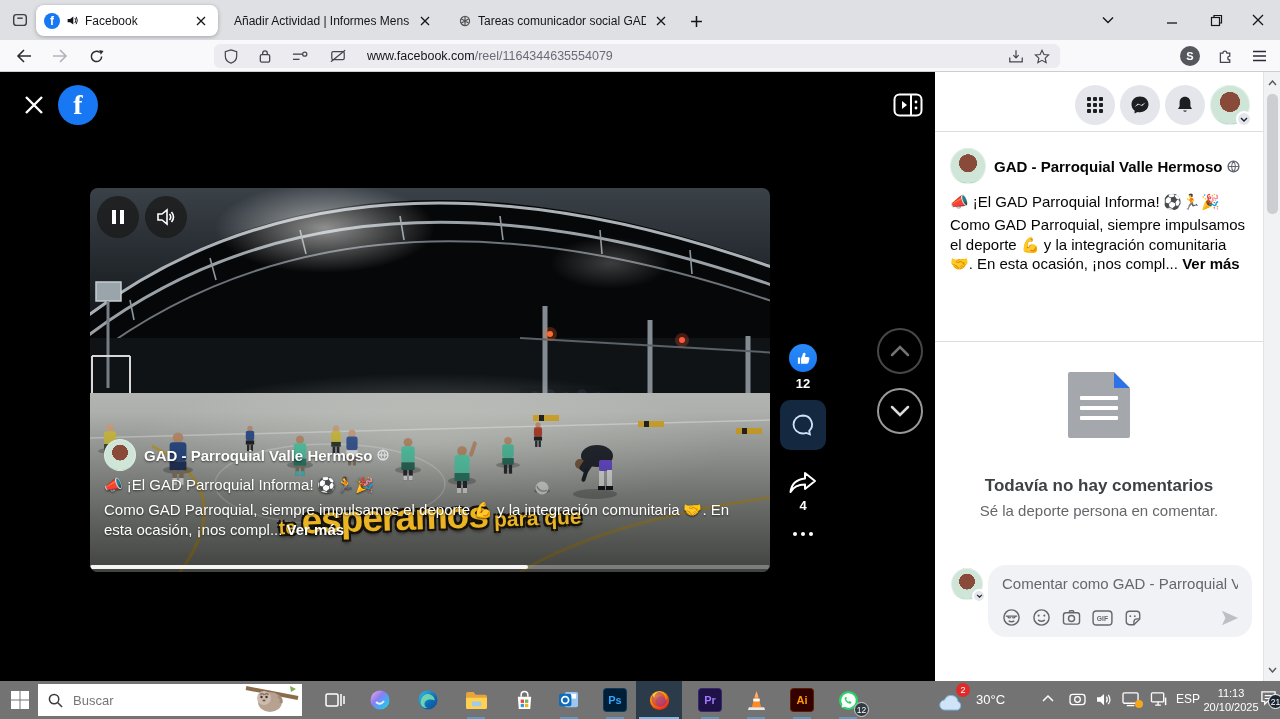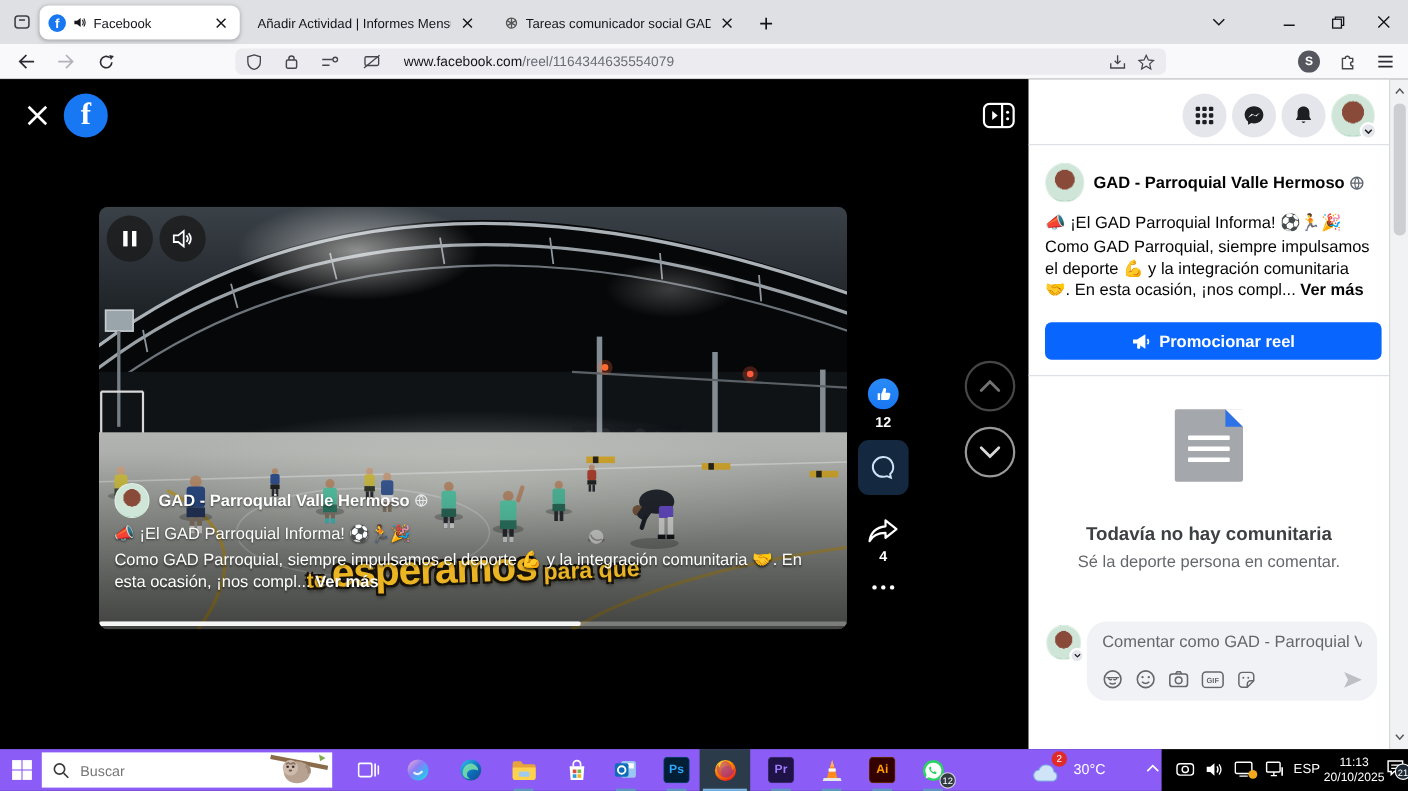--- a/index.html
+++ b/index.html
@@ -98,21 +98,21 @@
   .composer{position:absolute;left:0;top:490px;width:328px;height:80px;}
   .comp-box{position:absolute;left:53px;top:3px;width:264px;height:72px;background:#f0f2f5;border-radius:18px;padding:10px 14px;}
   .comp-ph{font-size:15px;color:#65676b;white-space:nowrap;overflow:hidden;}
   .comp-icons{position:absolute;left:14px;bottom:10px;display:flex;gap:11px;align-items:center;}
   .comp-send{position:absolute;right:12px;bottom:10px;}
   .sb-scroll{position:absolute;top:72px;left:1263px;width:17px;height:609px;background:#f1f2f4;border-left:1px solid #e2e3e6;}
   .sb-thumb{position:absolute;left:3px;top:22px;width:11px;height:120px;border-radius:5px;background:#cdced2;}
   .sb-arrow{position:absolute;left:0;width:17px;height:18px;display:flex;align-items:center;justify-content:center;}
 
   
-  .taskbar{position:absolute;left:0;top:681px;width:1056px;height:38px;background:#8b5cf6;}
+  .taskbar{position:absolute;left:0;top:681px;width:1280px;height:38px;background:#737373;}
   .tb-start{position:absolute;left:10px;top:9px;width:20px;height:20px;}
   .tb-search{position:absolute;left:38px;top:3px;width:264px;height:32px;background:#fff;display:flex;align-items:center;padding:0 10px;gap:8px;}
   .tb-search input{border:none;outline:none;font-size:13px;color:#3a3a3a;width:150px;background:transparent;font-family:inherit;}
   .sloth{position:absolute;right:0px;top:0px;width:62px;height:32px;overflow:hidden;}
   .tb-slot{position:absolute;top:0;width:46px;height:38px;display:flex;align-items:center;justify-content:center;}
   .tb-slot.open::after{content:"";position:absolute;bottom:0;left:14px;width:18px;height:2px;background:#5f98c0;}
   .tb-slot.activeapp{background:#2b3b49;}
   .tb-slot.activeapp::after{content:"";position:absolute;bottom:0;left:3px;width:40px;height:2px;background:#7cb8e8;}
   .appsq{width:24px;height:24px;border-radius:4px;display:flex;align-items:center;justify-content:center;font-weight:bold;font-size:11px;}
   .badge{position:absolute;border-radius:50%;color:#fff;display:flex;align-items:center;justify-content:center;}
@@ -590,39 +590,31 @@
       <svg width="13" height="13" viewBox="0 0 12 12">
           <circle cx="6" cy="6" r="5" fill="none" stroke="#606770" stroke-width="1.2"></circle>
           <path d="M1 6 H11 M6 1 a8 8 0 0 1 0 10 M6 1 a8 8 0 0 0 0 10" fill="none" stroke="#606770" stroke-width="1"></path>
         </svg>
     </span>
   </div>
 
   <div class="announce">📣 ¡El GAD Parroquial Informa! ⚽🏃🎉</div>
   <div class="bodytxt"><span>Como GAD Parroquial, siempre impulsamos el deporte 💪 y la integración comunitaria 🤝. En esta ocasión, ¡nos compl... </span><b>Ver más</b></div>
 
-  <div class="promote">
-    <svg width="17" height="15" viewBox="0 0 18 16">
-        <polygon points="1,6 5,6 13,1 13,15 5,10 1,10" fill="#fff"></polygon>
-        <rect x="5" y="10" width="3" height="5" rx="1" fill="#fff"></rect>
-        <path d="M15 5.5 q2 2.5 0 5" stroke="#fff" stroke-width="1.6" fill="none"></path>
-      </svg>
-    <span>Promocionar reel</span>
-  </div>
   <div class="sb-divider" style="top:269px;"></div>
 
   <div class="empty">
     <div class="doc-ic">
       <div class="fold2"></div>
         <div class="fold"></div>
       <div class="ln" style="top:24px;"></div>
         <div class="ln" style="top:34px;"></div>
         <div class="ln" style="top:44px;"></div>
     </div>
-    <div class="empty-title">Todavía no hay comunitaria</div>
+    <div class="empty-title">Todavía no hay comentarios</div>
     <div class="empty-sub">Sé la deporte persona en comentar.</div>
   </div>
 
   <div class="composer">
     <div style="position:absolute;left:16px;top:6px;">
       <div class="crest" style="width:32px;height:32px;"></div>
       <div class="hb-badge" style="width:14px;height:14px;right:-3px;bottom:-3px;">
           <svg width="7" height="4" viewBox="0 0 8 5">
             <path d="M1 1 L4 4 L7 1" fill="none" stroke="#1c1e21" stroke-width="1.4"></path>
           </svg>

